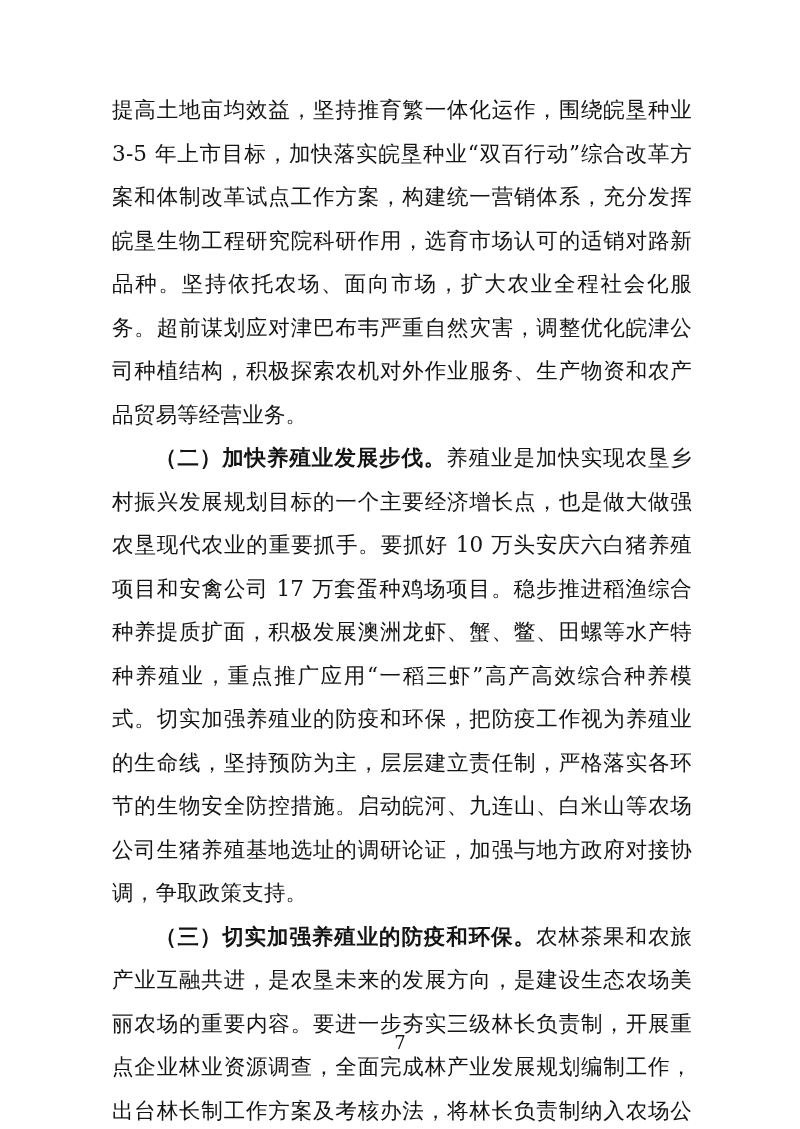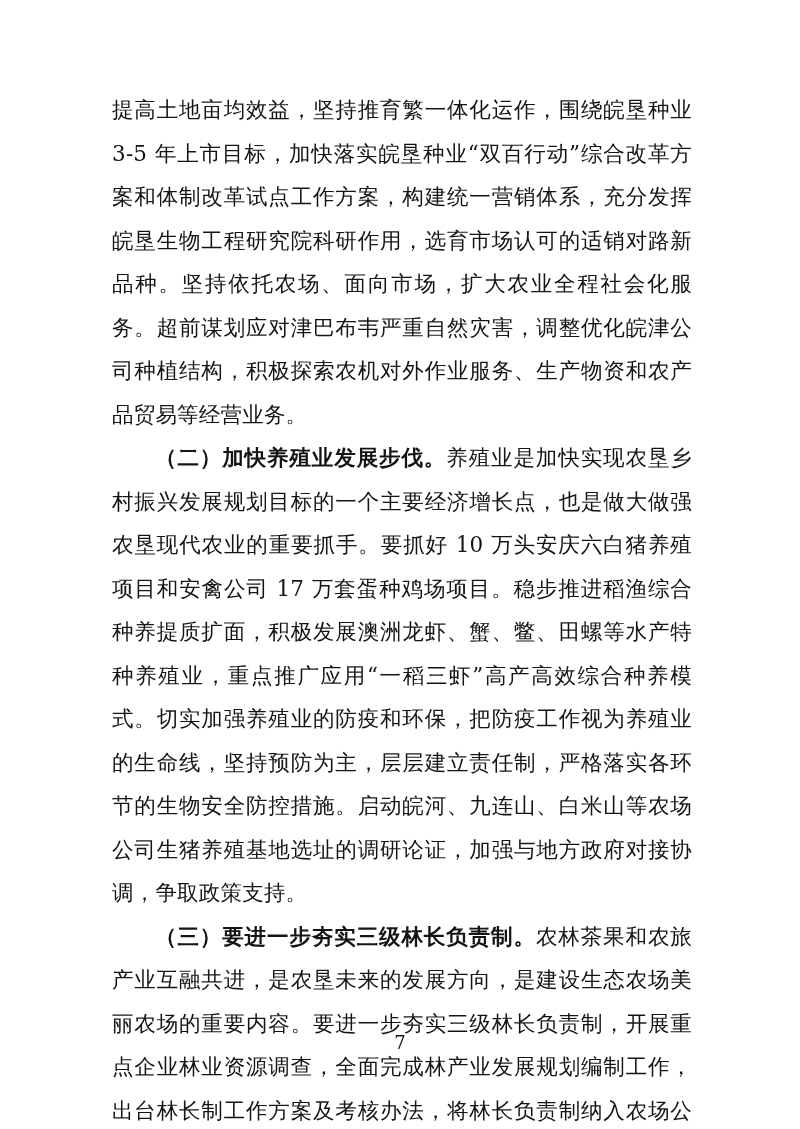--- a/index.html
+++ b/index.html
@@ -67,19 +67,19 @@
 
     <p class="para">
       <span>提高土地亩均效益，坚持推育繁一体化运作，围绕皖垦种业 3-5 年上市目标，加快落实皖垦种业“双百行动”综合改革方案和体制改革试点工作方案，构建统一营销体系，充分发挥皖垦生物工程研究院科研作用，选育市场认可的适销对路新品种。坚持依托农场、面向市场，扩大农业全程社会化服务。超前谋划应对津巴布韦严重自然灾害，调整优化皖津公司种植结构，积极探索农机对外作业服务、生产物资和农产品贸易等经营业务。</span>
     </p>
 
     <p class="para indent">
       <span class="heading-run">（二）加快养殖业发展步伐。</span><span>养殖业是加快实现农垦乡村振兴发展规划目标的一个主要经济增长点，也是做大做强农垦现代农业的重要抓手。要抓好 10 万头安庆六白猪养殖项目和安禽公司 17 万套蛋种鸡场项目。稳步推进稻渔综合种养提质扩面，积极发展澳洲龙虾、蟹、鳖、田螺等水产特种养殖业，重点推广应用“一稻三虾”高产高效综合种养模式。切实加强养殖业的防疫和环保，把防疫工作视为养殖业的生命线，坚持预防为主，层层建立责任制，严格落实各环节的生物安全防控措施。启动皖河、九连山、白米山等农场公司生猪养殖基地选址的调研论证，加强与地方政府对接协调，争取政策支持。</span>
     </p>
 
     <p class="para indent">
-      <span class="heading-run">（三）要进一步夯实三级林长负责制。</span><span>农林茶果和农旅产业互融共进，是农垦未来的发展方向，是建设生态农场美丽农场的重要内容。要进一步夯实三级林长负责制，开展重点企业林业资源调查，全面完成林产业发展规划编制工作，出台林长制工作方案及考核办法，将林长负责制纳入农场公司经营目标考</span>
+      <span class="heading-run">（三）切实加强养殖业的防疫和环保。</span><span>农林茶果和农旅产业互融共进，是农垦未来的发展方向，是建设生态农场美丽农场的重要内容。要进一步夯实三级林长负责制，开展重点企业林业资源调查，全面完成林产业发展规划编制工作，出台林长制工作方案及考核办法，将林长负责制纳入农场公司经营目标考</span>
     </p>
 
   </div>
 
   <div class="page-number">7</div>
 </div>
 
 </body></html>

